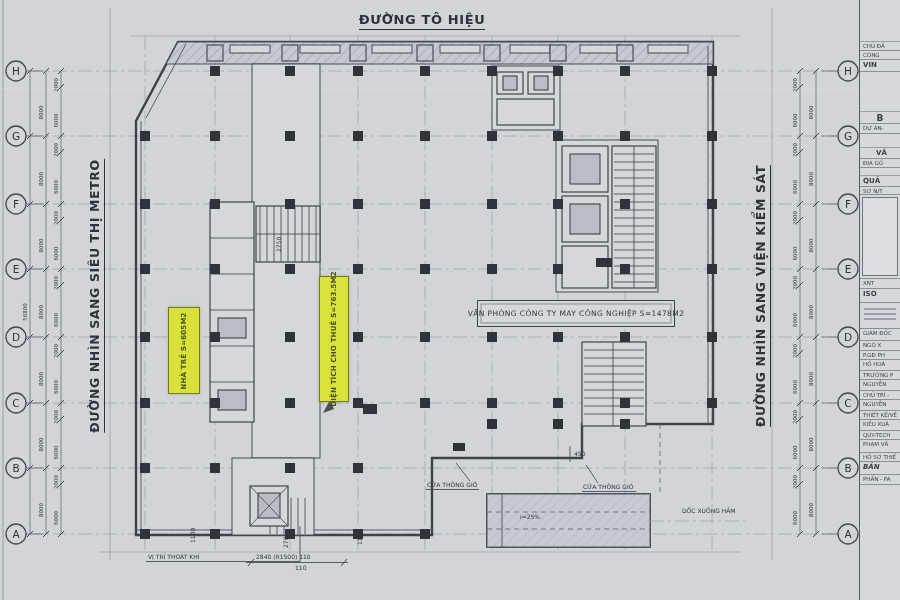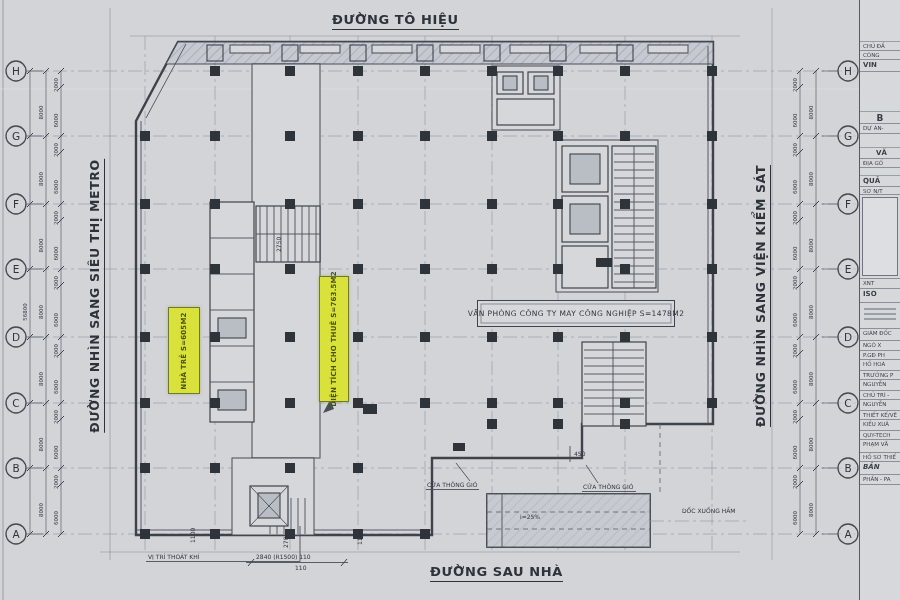--- a/index.html
+++ b/index.html
@@ -17,21 +17,21 @@
   .dimtxt{font-family:"DejaVu Sans",sans-serif;font-size:5.5px;fill:#3a3f47;text-anchor:middle}
   .ann{font-family:"DejaVu Sans",sans-serif;font-size:6px;fill:#2f343c}
   .wall{stroke:#3e434b;stroke-width:2.4;fill:none}
   .thin{stroke:#4a4f58;stroke-width:.9;fill:none}
   .dash{stroke:#5a5f68;stroke-width:.8;fill:none;stroke-dasharray:5 4}
   .white{fill:#d5d7db;stroke:#474c55;stroke-width:1}
   .cell{fill:#d5d7db;stroke:#3e434b;stroke-width:1.2}
   .innerdark{fill:#b9bdc4;stroke:#33383f;stroke-width:1}
   
   .street{position:absolute;z-index:2;color:#2e323a;font-weight:bold;font-size:13px;
-          letter-spacing:.6px;text-align:left;white-space:nowrap;}
+          letter-spacing:.6px;text-align:center;white-space:nowrap;}
   .street span{display:inline-block;border-bottom:1.6px solid #2e323a;padding-bottom:2px;}
   .vstreet{position:absolute;z-index:2;width:0;height:0;}
   .vstreet span{position:absolute;left:0;top:0;transform:translate(-50%,-50%) rotate(-90deg);
           white-space:nowrap;color:#2e323a;font-weight:bold;font-size:12.5px;letter-spacing:.6px;
           border-bottom:1.6px solid #2e323a;padding-bottom:2px;}
   
   .hl{position:absolute;z-index:2;background:#d8e23a;border:1px solid #70772f;
       display:flex;align-items:center;justify-content:center;box-shadow:0 0 3px rgba(150,160,40,.55);}
   .hl span{transform:rotate(-90deg);white-space:nowrap;font-size:7px;font-weight:bold;color:#4a5118;letter-spacing:.2px;}
   
@@ -438,23 +438,20 @@
       <text x="288" y="548" class="ann" font-size="5.5" transform="rotate(-90 288 548)">270</text>
       <text x="362" y="545" class="ann" font-size="5.5" transform="rotate(-90 362 545)">1100</text>
       <text x="281" y="252" class="ann" font-size="6" transform="rotate(-90 281 252)">2750</text>
       <path d="M330,400 l-7,13 l11,-4 z" fill="#4a4f58"></path>
     </g>
   </svg>
 
   <div class="street" style="left:332px;top:12px;width:180px">
     <span>ĐƯỜNG TÔ HIỆU</span>
   </div>
-  <div class="street" style="left:430px;top:564px;width:190px">
-    <span>ĐƯỜNG SAU NHÀ</span>
-  </div>
   <div class="vstreet" style="left:96px;top:296px">
     <span>ĐƯỜNG NHÌN SANG SIÊU THỊ METRO</span>
   </div>
   <div class="vstreet" style="left:762px;top:296px">
     <span>ĐƯỜNG NHÌN SANG VIỆN KIỂM SÁT</span>
   </div>
 
   <div class="hl" style="left:168px;top:307px;width:30px;height:85px">
     <span>NHÀ TRẺ S=605M2</span>
   </div>

